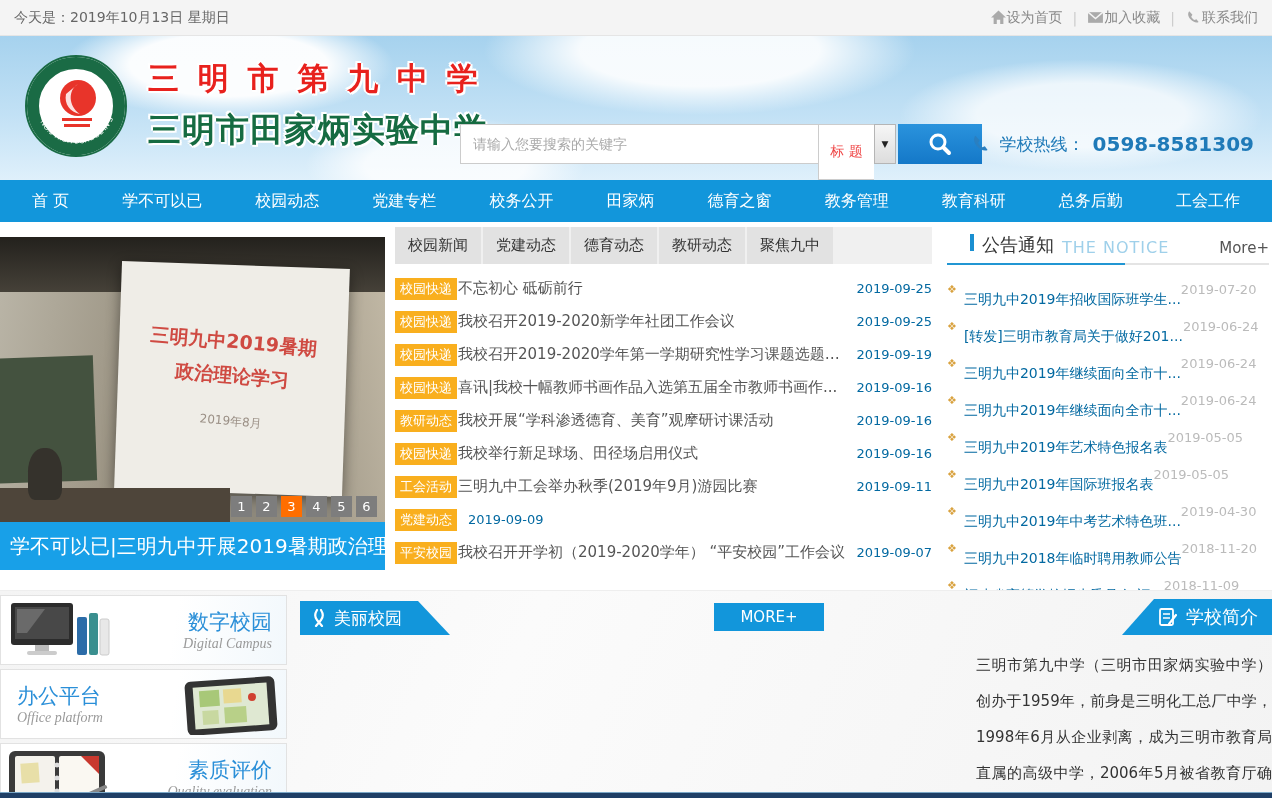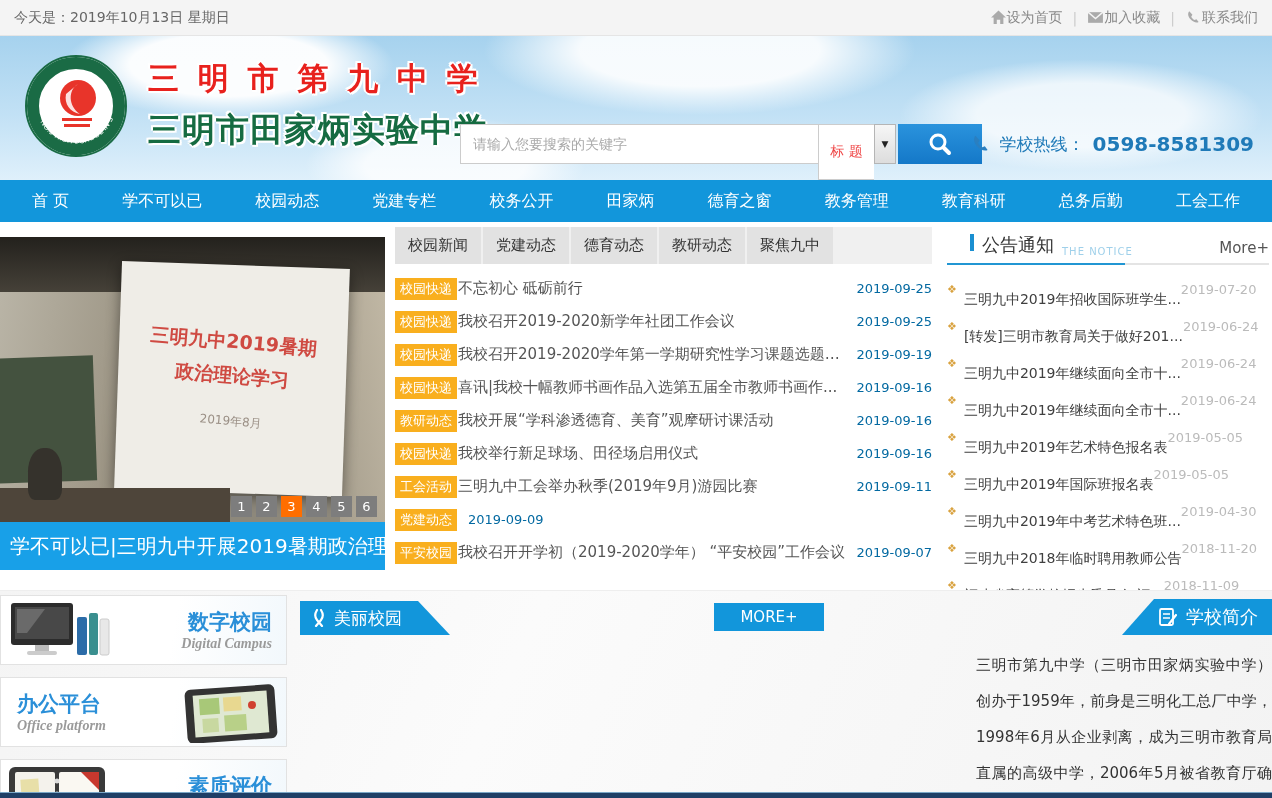--- a/index.html
+++ b/index.html
@@ -67,34 +67,34 @@
   .news-row { display:flex; align-items:center; height:33px; cursor:pointer; }
   .news-tag { flex:0 0 auto; background:#f9af1e; color:#fff; font-size:13px; padding:2px 5px; margin-right:1px; }
   .news-title { flex:1 1 auto; color:#555; font-size:15px; white-space:nowrap; overflow:hidden; text-overflow:ellipsis; }
   .news-date { flex:0 0 auto; color:#0369a1; font-size:13px; margin-left:10px; }
 
   
   .notice { position:absolute; left:947px; top:5px; width:322px; }
   .notice-head { display:flex; align-items:flex-end; height:30px;margin-left:23px; }
   .notice-bar { width:4px; height:17px; background:#1a8fd1; margin-right:8px; align-self:center; }
   .notice-title { font-size:18px; color:#333; }
-  .notice-sub { font-size:10px; color:#9fd0ea; margin-left:8px; letter-spacing:1px; }
+  .notice-sub { font-size:16px; color:#9fd0ea; margin-left:8px; letter-spacing:1px; }
   .notice-more { margin-left:auto; font-size:15px; color:#555; cursor:pointer; }
   .notice-underline { position:relative; height:2px; background:#e4e4e4; margin-top:6px; }
   .notice-underline::before { content:""; position:absolute; left:0; top:0; width:178px; height:2px; background:#2196d3; }
   .notice-list { margin-top:6px; }
   .notice-row { display:flex; align-items:center; height:37px; cursor:pointer; font-size:14px; }
   .notice-bullet { color:#d9a23f; font-size:11px; margin-right:7px; }
-  .notice-row .notice-title2 { color:#404040; white-space:nowrap; overflow:hidden;margin-top:20px; }
+  .notice-row .notice-title2 { color:#0369a1; white-space:nowrap; overflow:hidden;margin-top:20px; }
   .notice-date { color:#bbb; font-size:13px; }
 
   
   .bottom { position:relative; height:208px; background:linear-gradient(115deg,#f4f4f4 0%,#fbfbfb 40%,#f3f3f3 100%); border-top:1px solid #eee; }
   .quicklinks { position:absolute; left:0; top:4px; width:287px; }
-  .qcard { position:relative; height:70px; background:linear-gradient(100deg,#ffffff 60%,#f2f8fc 100%); border:1px solid #e2e2e2; margin-bottom:12px; display:flex; align-items:center; cursor:pointer; overflow:hidden;font-weight:bold; }
+  .qcard { position:relative; height:70px; background:linear-gradient(100deg,#ffffff 60%,#f2f8fc 100%); border:1px solid #e2e2e2; margin-bottom:4px; display:flex; align-items:center; cursor:pointer; overflow:hidden; }
   .qcard .qtext { display:flex; flex-direction:column; }
   .qtitle { font-size:21px; color:#2a8fd8; }
   .qsub { font-size:14px; color:#9a9a9a; font-style:italic; font-family:"Liberation Serif","DejaVu Serif",serif; }
   .qico { width:110px; height:62px; flex:0 0 auto; }
   .q-right { justify-content:space-between; padding:0 14px 0 4px; }
   .q-right .qtext { align-items:flex-end; }
   .q-left { justify-content:space-between; padding:0 4px 0 16px; }
   .q-left .qtext { align-items:flex-start; }
 
   .campus-head { position:absolute; left:300px; top:10px; width:524px; height:34px; }

